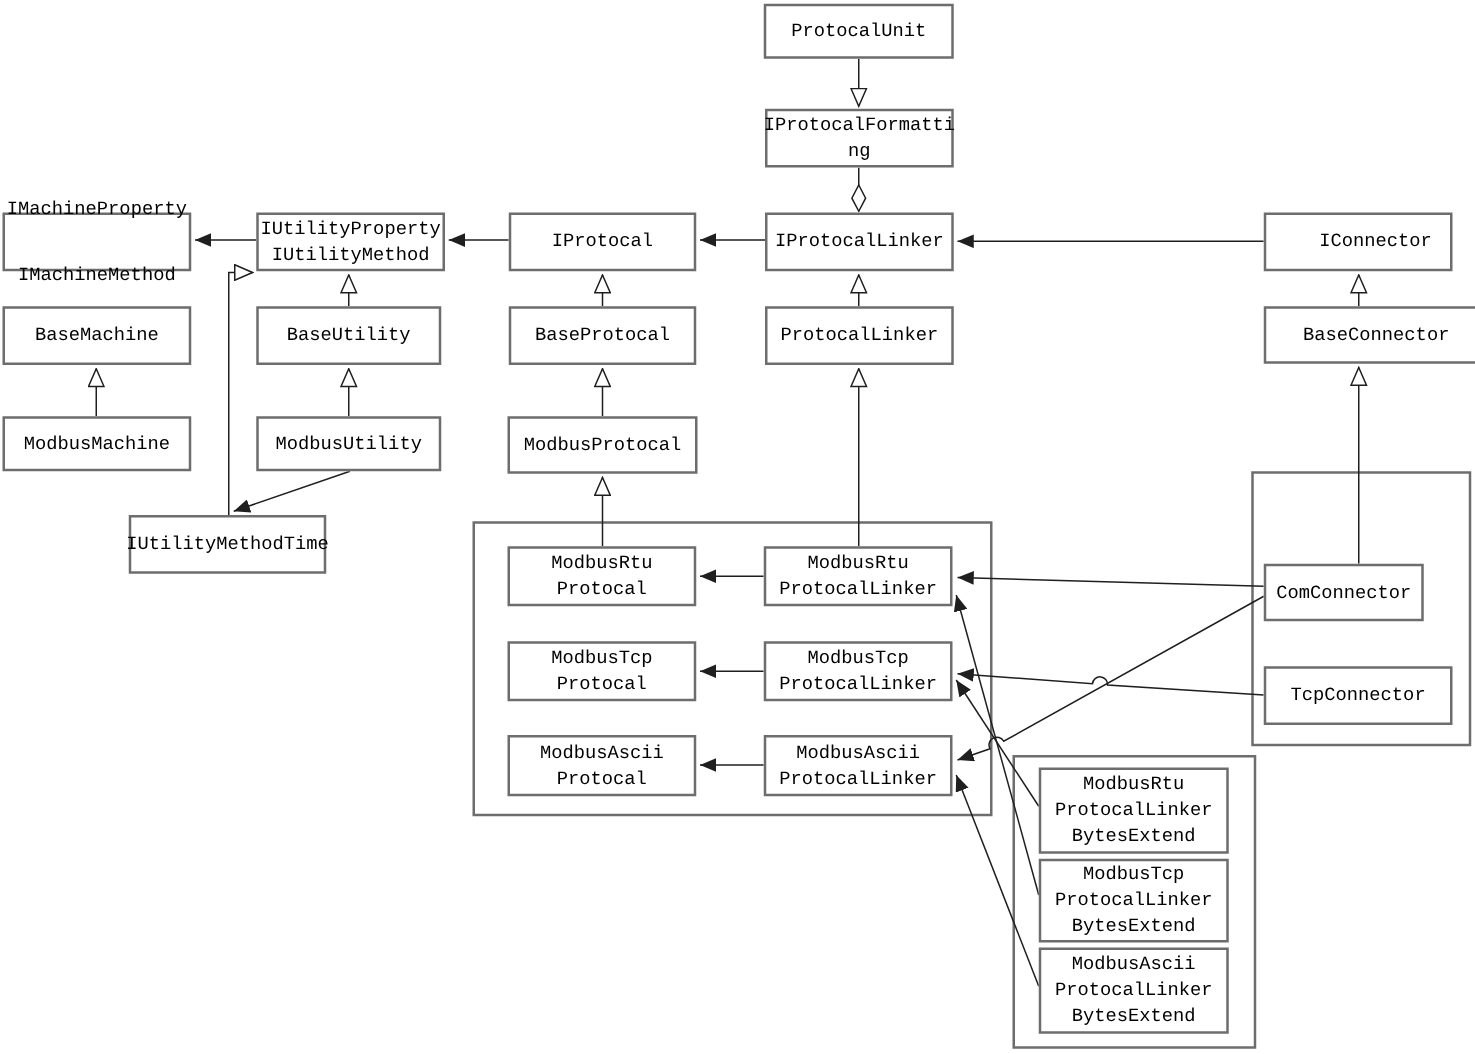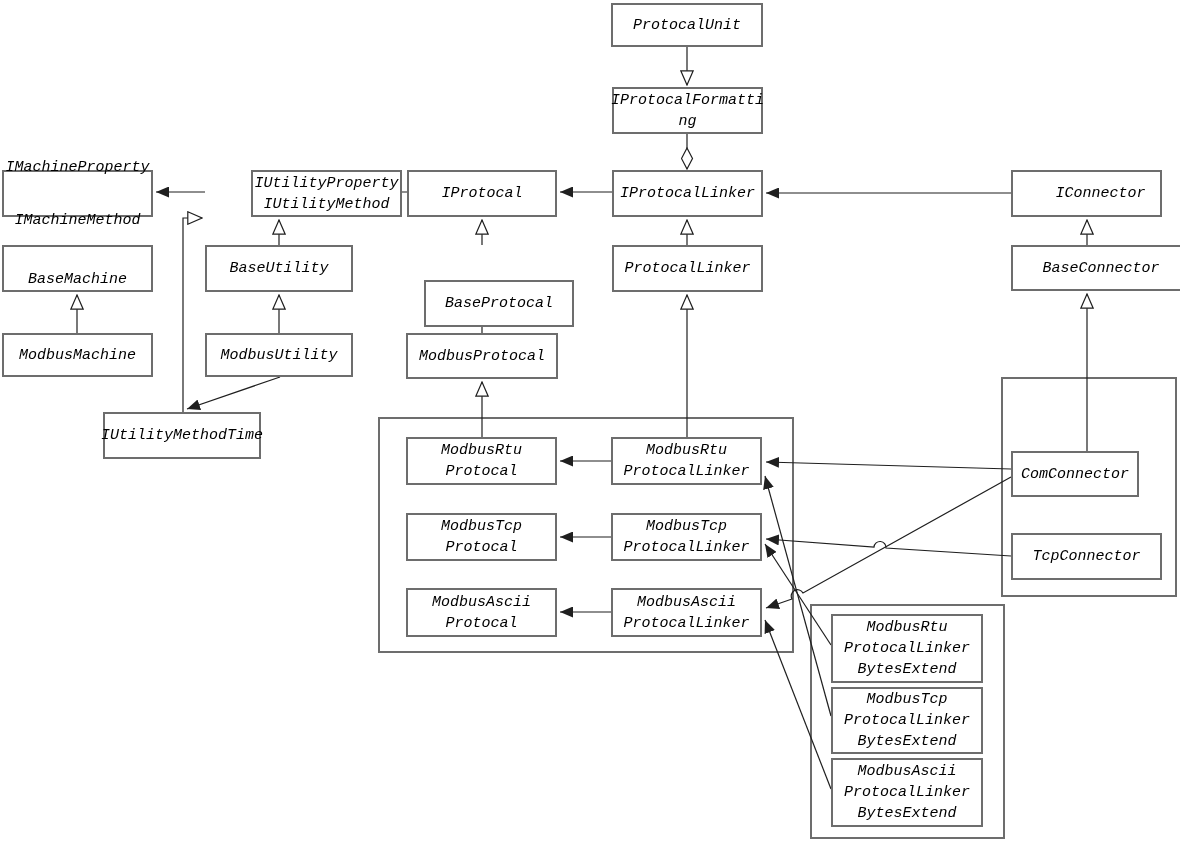--- a/index.html
+++ b/index.html
@@ -1,20 +1,20 @@
 <!DOCTYPE html>
 <html><head>
 <meta charset="utf-8">
 <style>
   html,body{margin:0;padding:0;background:#ffffff;}
   #canvas{position:relative;width:1180px;height:843px;background:#ffffff;overflow:hidden;
           font-family:"Liberation Mono","DejaVu Sans Mono",monospace;}
   .node{position:absolute;box-sizing:border-box;background:#ffffff;border:2px solid #6d6d6d;
         display:flex;flex-direction:column;justify-content:center;align-items:center;
-        font-size:15px;line-height:21px;color:#000;white-space:nowrap;z-index:2;font-style:italic;}
+        font-size:15px;line-height:21px;color:#000;white-space:nowrap;z-index:2;}
   .group{position:absolute;box-sizing:border-box;background:transparent;border:2px solid #6d6d6d;z-index:0;}
   #edges{position:absolute;left:0;top:0;z-index:1;pointer-events:none;}
 </style>
 </head>
 <body>
 
 <div id="canvas">
   <svg id="edges" width="1180" height="843">
     <defs>
       <marker id="m-solid" markerUnits="userSpaceOnUse" markerWidth="14" markerHeight="11" viewBox="0 0 14 11" refX="13" refY="5.5" orient="auto">
@@ -62,40 +62,40 @@
         <div>ProtocalUnit</div>
       </div>
       <div class="node" style="left: 612px; top: 87px; width: 151px; height: 47px;">
         <div>IProtocalFormatti</div>
         <div>ng</div>
       </div>
       <div class="node" style="left: 2px; top: 170px; width: 151px; height: 47px; gap: 32px;">
         <div>IMachineProperty</div>
         <div>IMachineMethod</div>
       </div>
-      <div class="node" style="left: 205px; top: 170px; width: 151px; height: 47px; margin-left: 46px;">
+      <div class="node" style="left: 205px; top: 170px; width: 151px; height: 47px;">
         <div>IUtilityProperty</div>
         <div>IUtilityMethod</div>
       </div>
       <div class="node" style="left: 407px; top: 170px; width: 150px; height: 47px;">
         <div>IProtocal</div>
       </div>
       <div class="node" style="left: 612px; top: 170px; width: 151px; height: 47px;">
         <div>IProtocalLinker</div>
       </div>
       <div class="node" style="left: 1011px; top: 170px; width: 151px; height: 47px; padding-left: 28px;">
         <div>IConnector</div>
       </div>
-      <div class="node" style="left: 2px; top: 245px; width: 151px; height: 47px; justify-content: flex-end;">
+      <div class="node" style="left: 2px; top: 245px; width: 151px; height: 47px;">
         <div>BaseMachine</div>
       </div>
       <div class="node" style="left: 205px; top: 245px; width: 148px; height: 47px;">
         <div>BaseUtility</div>
       </div>
-      <div class="node" style="left: 424px; top: 245px; width: 150px; height: 47px; margin-top: 35px;">
+      <div class="node" style="left: 407px; top: 245px; width: 150px; height: 47px;">
         <div>BaseProtocal</div>
       </div>
       <div class="node" style="left: 612px; top: 245px; width: 151px; height: 47px;">
         <div>ProtocalLinker</div>
       </div>
       <div class="node" style="left: 1011px; top: 245px; width: 180px; height: 46px;">
         <div>BaseConnector</div>
       </div>
       <div class="node" style="left: 2px; top: 333px; width: 151px; height: 44px;">
         <div>ModbusMachine</div>

